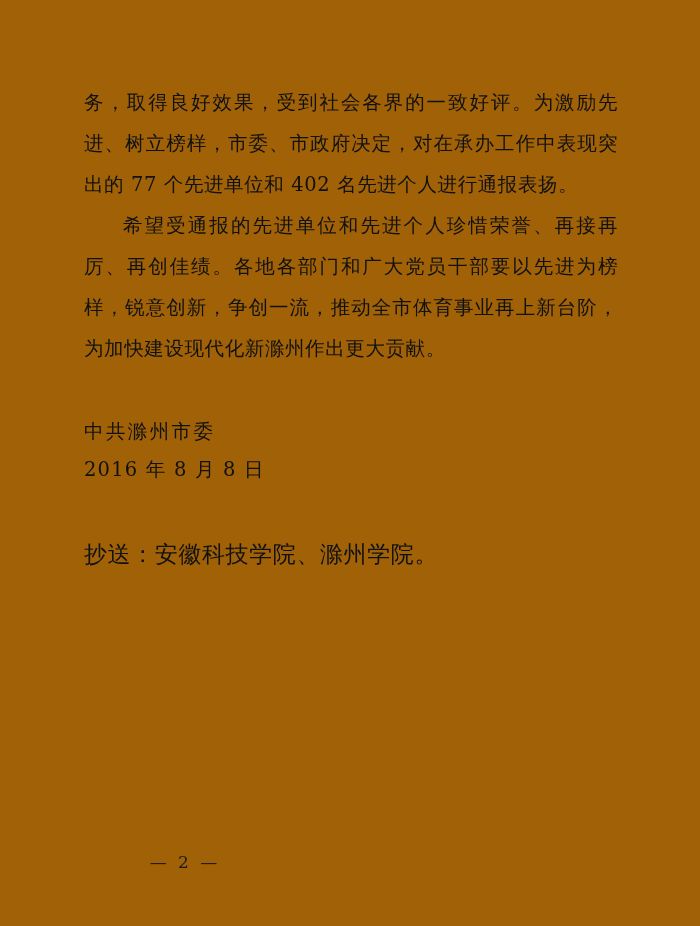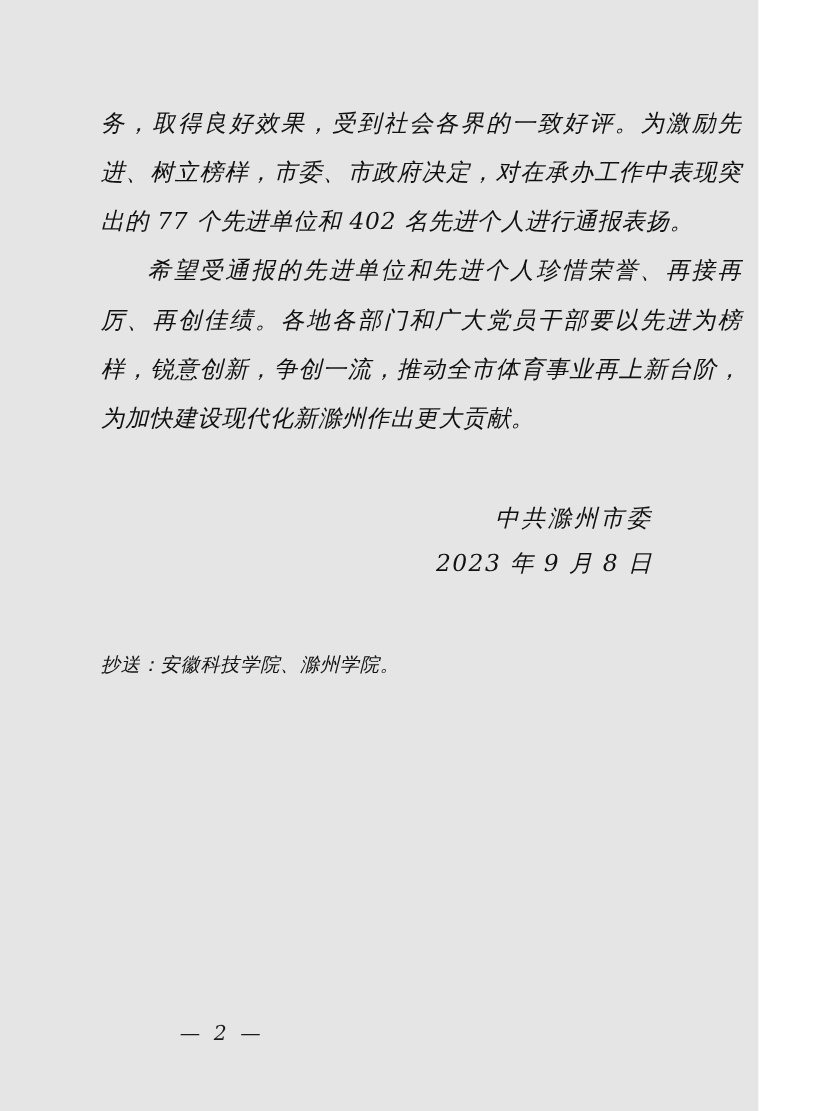--- a/index.html
+++ b/index.html
@@ -12,24 +12,23 @@
     background: #ffffff;
     font-family: "DejaVu Serif", serif;
     color: #1a1a1a;
     position: relative;
     overflow: hidden;
   }
   .page {
     position: absolute;
     left: 0;
     top: 0;
-    width: 632px;
+    width: 700px;
     height: 926px;
-    background: #e5e5e5;
-    font-style: italic;
+    background: #a16207;
   }
   .content {
     position: absolute;
     left: 84px;
     top: 82px;
     width: 534px;
   }
   .para {
     font-size: 19.5px;
     line-height: 41px;
@@ -54,33 +53,33 @@
     text-indent: 0;
   }
   .att-line2 {
     padding-left: 78px;
   }
   .att-line3 {
     padding-left: 78px;
   }
   .signature {
     margin-top: 44px;
-    text-align: right;
+    text-align: left;
     font-size: 19.5px;
     line-height: 38px;
     letter-spacing: 2.4px;
     color: #111111;
     padding-right: 74px;
   }
   .sig-date {
     letter-spacing: 1.2px;
   }
   .cc {
     margin-top: 46px;
-    font-size: 16px;
+    font-size: 23px;
     line-height: 38px;
     letter-spacing: 0.6px;
     color: #111111;
   }
   .footer {
     position: absolute;
     left: 0;
     top: 852px;
     width: 700px;
     text-align: center;
@@ -100,21 +99,21 @@
 <div class="page">
   <div class="content">
 
     <p class="para">务，取得良好效果，受到社会各界的一致好评。为激励先进、树立榜样，市委、市政府决定，对在承办工作中表现突出的 77 个先进单位和 402 名先进个人进行通报表扬。</p>
 
     <p class="para indent">希望受通报的先进单位和先进个人珍惜荣誉、再接再厉、再创佳绩。各地各部门和广大党员干部要以先进为榜样，锐意创新，争创一流，推动全市体育事业再上新台阶，为加快建设现代化新滁州作出更大贡献。</p>
 
 
     <div class="signature">
       <div>中共滁州市委</div>
-      <div class="sig-date">2023 年 9 月 8 日</div>
+      <div class="sig-date">2016 年 8 月 8 日</div>
     </div>
 
     <div class="cc"><span>抄送：</span><span>安徽科技学院、滁州学院。</span></div>
 
   </div>
 
   <div class="footer">
     <span class="pagenum">— 2 —</span>
   </div>
 </div>

